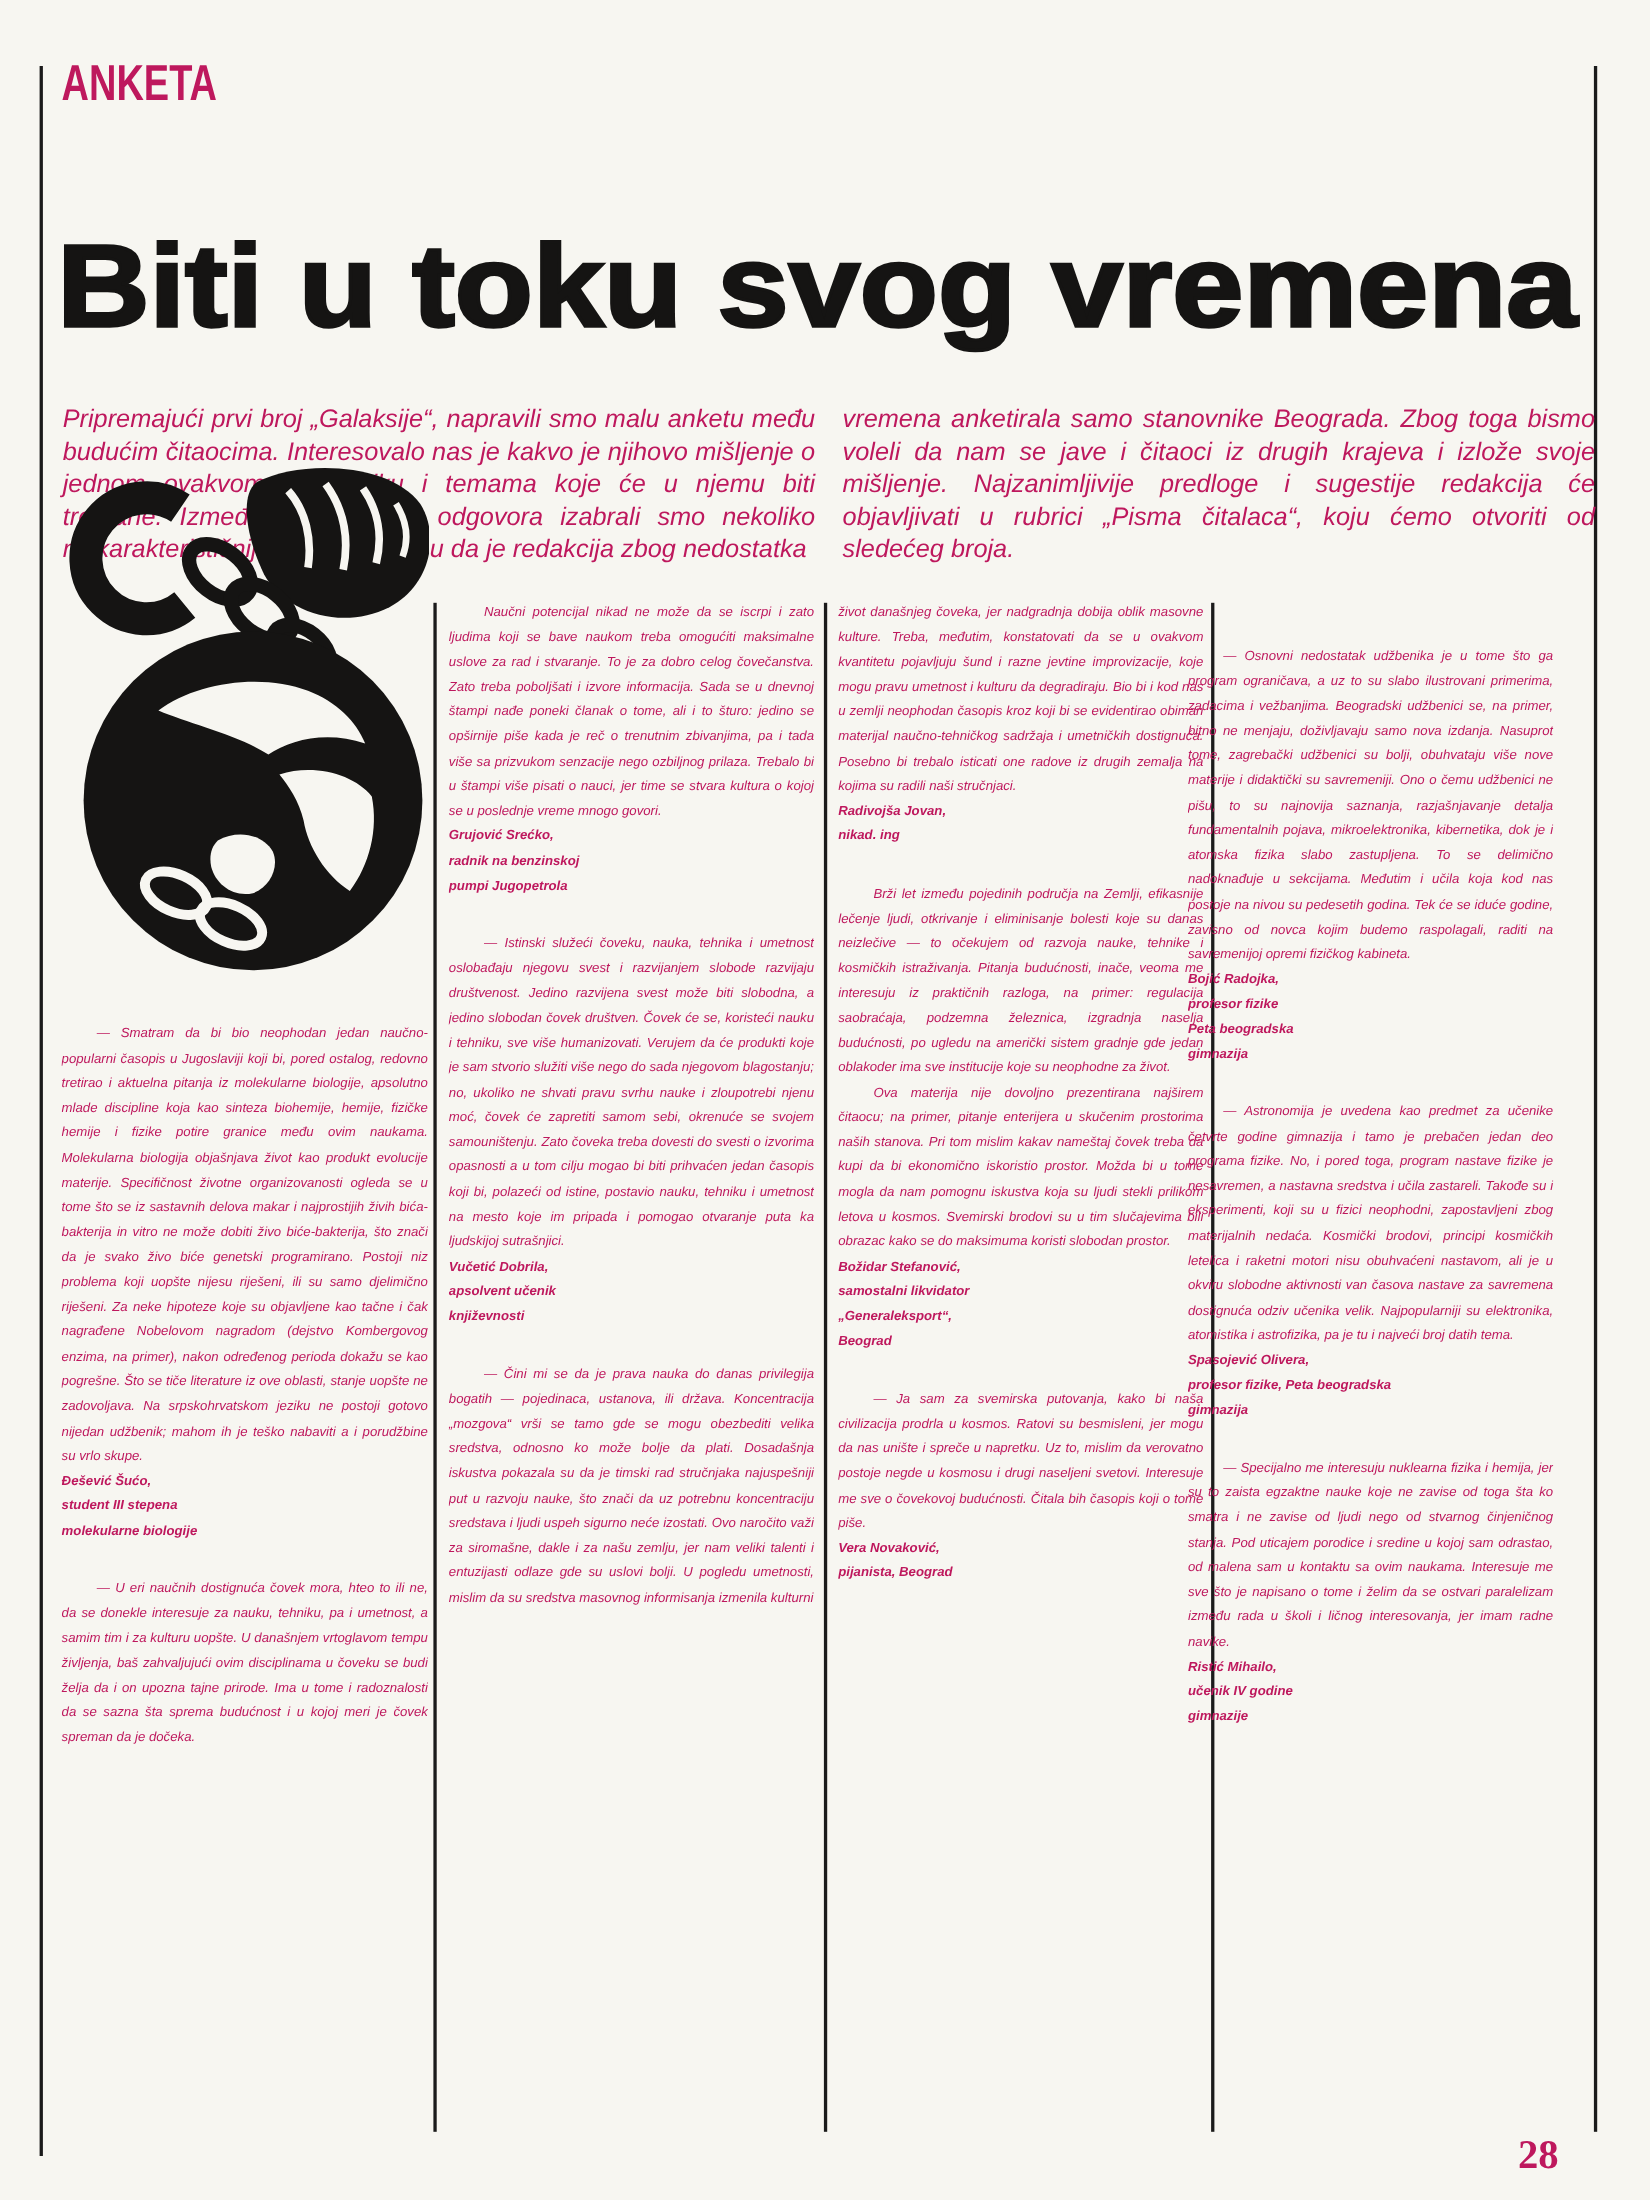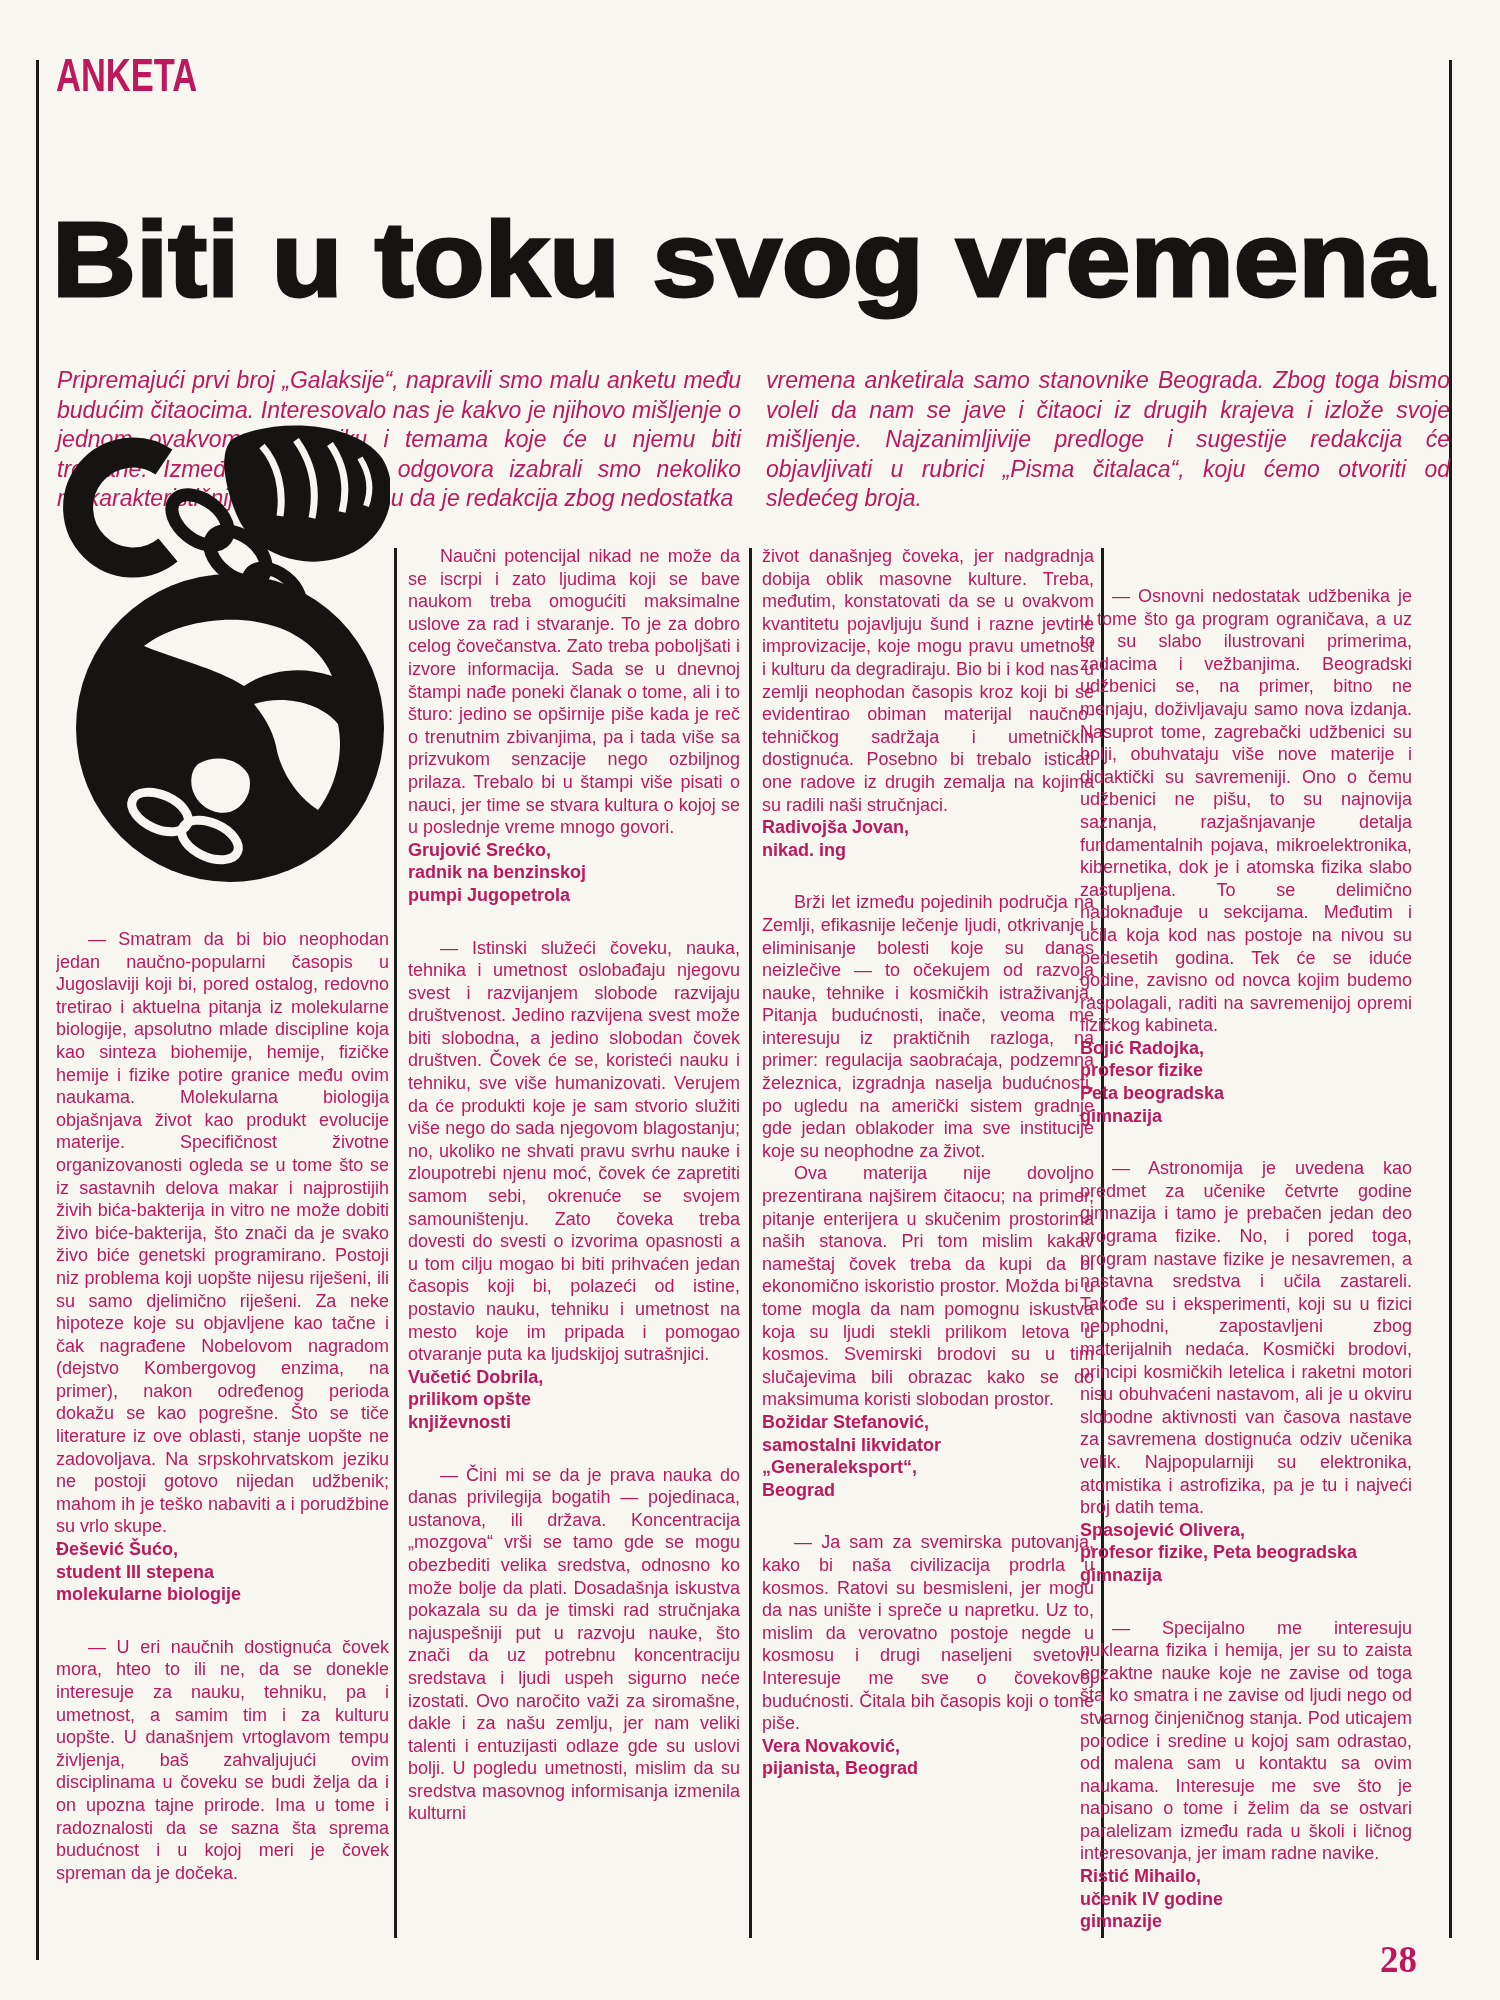--- a/index.html
+++ b/index.html
@@ -26,21 +26,21 @@
   .intro{position:absolute;left:57px;top:366px;width:1393px;display:flex;gap:25px;}
   .intro p{
     margin:0;width:688px;font-style:italic;font-size:23px;line-height:29.5px;
     text-align:justify;font-weight:400;
   }
 
   .illu{position:absolute;left:48px;top:424px;}
 
   .col{
     position:absolute;top:545px;width:332px;height:1415px;overflow:hidden;
-    font-size:18px;line-height:22.6px;text-align:justify;
+    font-size:12px;line-height:22.6px;text-align:justify;font-style:italic;
   }
   .col-1{left:56px;top:928px;height:1032px;width:333px;}
   .col-2{left:408px;}
   .col-3{left:762px;}
   .col-4{left:1080px;margin-top:40px;}
 
   .para{margin:0;text-indent:32px;}
   .para.cont{text-indent:0;}
   .sig{margin:0;text-align:left;font-weight:700;}
   .sig span{display:block;}
@@ -110,21 +110,21 @@
   <div class="col col-2">
     <p class="para">Naučni potencijal nikad ne može da se iscrpi i zato ljudima koji se bave naukom treba omogućiti maksimalne uslove za rad i stvaranje. To je za dobro celog čovečanstva. Zato treba poboljšati i izvore informacija. Sada se u dnevnoj štampi nađe poneki članak o tome, ali i to šturo: jedino se opširnije piše kada je reč o trenutnim zbivanjima, pa i tada više sa prizvukom senzacije nego ozbiljnog prilaza. Trebalo bi u štampi više pisati o nauci, jer time se stvara kultura o kojoj se u poslednje vreme mnogo govori.</p>
     <p class="sig">
       <span>Grujović Srećko,</span>
       <span>radnik na benzinskoj</span>
       <span>pumpi Jugopetrola</span>
     </p>
     <p class="para">— Istinski služeći čoveku, nauka, tehnika i umetnost oslobađaju njegovu svest i razvijanjem slobode razvijaju društvenost. Jedino razvijena svest može biti slobodna, a jedino slobodan čovek društven. Čovek će se, koristeći nauku i tehniku, sve više humanizovati. Verujem da će produkti koje je sam stvorio služiti više nego do sada njegovom blagostanju; no, ukoliko ne shvati pravu svrhu nauke i zloupotrebi njenu moć, čovek će zapretiti samom sebi, okrenuće se svojem samouništenju. Zato čoveka treba dovesti do svesti o izvorima opasnosti a u tom cilju mogao bi biti prihvaćen jedan časopis koji bi, polazeći od istine, postavio nauku, tehniku i umetnost na mesto koje im pripada i pomogao otvaranje puta ka ljudskijoj sutrašnjici.</p>
     <p class="sig">
       <span>Vučetić Dobrila,</span>
-      <span>prilikom opšte</span>
+      <span>apsolvent učenik</span>
       <span>književnosti</span>
     </p>
     <p class="para">— Čini mi se da je prava nauka do danas privilegija bogatih — pojedinaca, ustanova, ili država. Koncentracija „mozgova“ vrši se tamo gde se mogu obezbediti velika sredstva, odnosno ko može bolje da plati. Dosadašnja iskustva pokazala su da je timski rad stručnjaka najuspešniji put u razvoju nauke, što znači da uz potrebnu koncentraciju sredstava i ljudi uspeh sigurno neće izostati. Ovo naročito važi za siromašne, dakle i za našu zemlju, jer nam veliki talenti i entuzijasti odlaze gde su uslovi bolji. U pogledu umetnosti, mislim da su sredstva masovnog informisanja izmenila kulturni</p>
   </div>
 
   <div class="col col-3">
     <p class="para cont">život današnjeg čoveka, jer nadgradnja dobija oblik masovne kulture. Treba, međutim, konstatovati da se u ovakvom kvantitetu pojavljuju šund i razne jevtine improvizacije, koje mogu pravu umetnost i kulturu da degradiraju. Bio bi i kod nas u zemlji neophodan časopis kroz koji bi se evidentirao obiman materijal naučno-tehničkog sadržaja i umetničkih dostignuća. Posebno bi trebalo isticati one radove iz drugih zemalja na kojima su radili naši stručnjaci.</p>
     <p class="sig">
       <span>Radivojša Jovan,</span>
       <span>nikad. ing</span>

